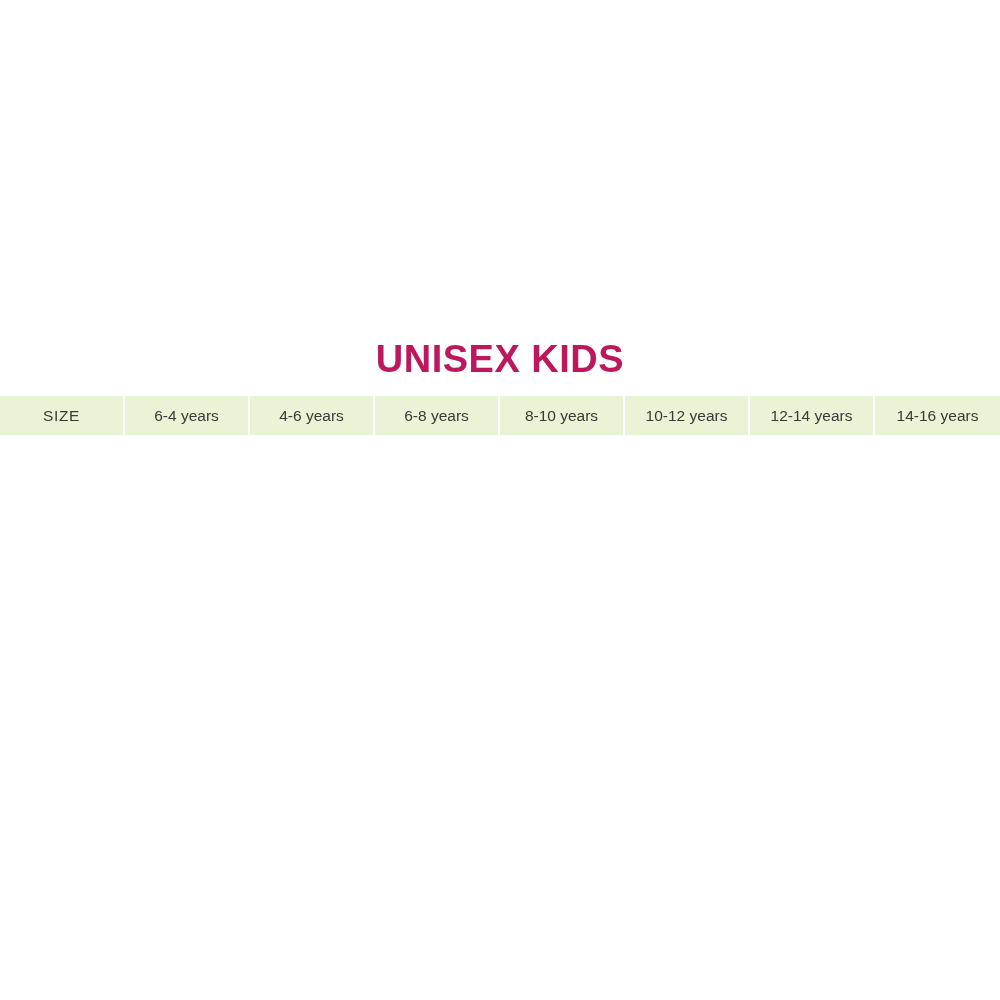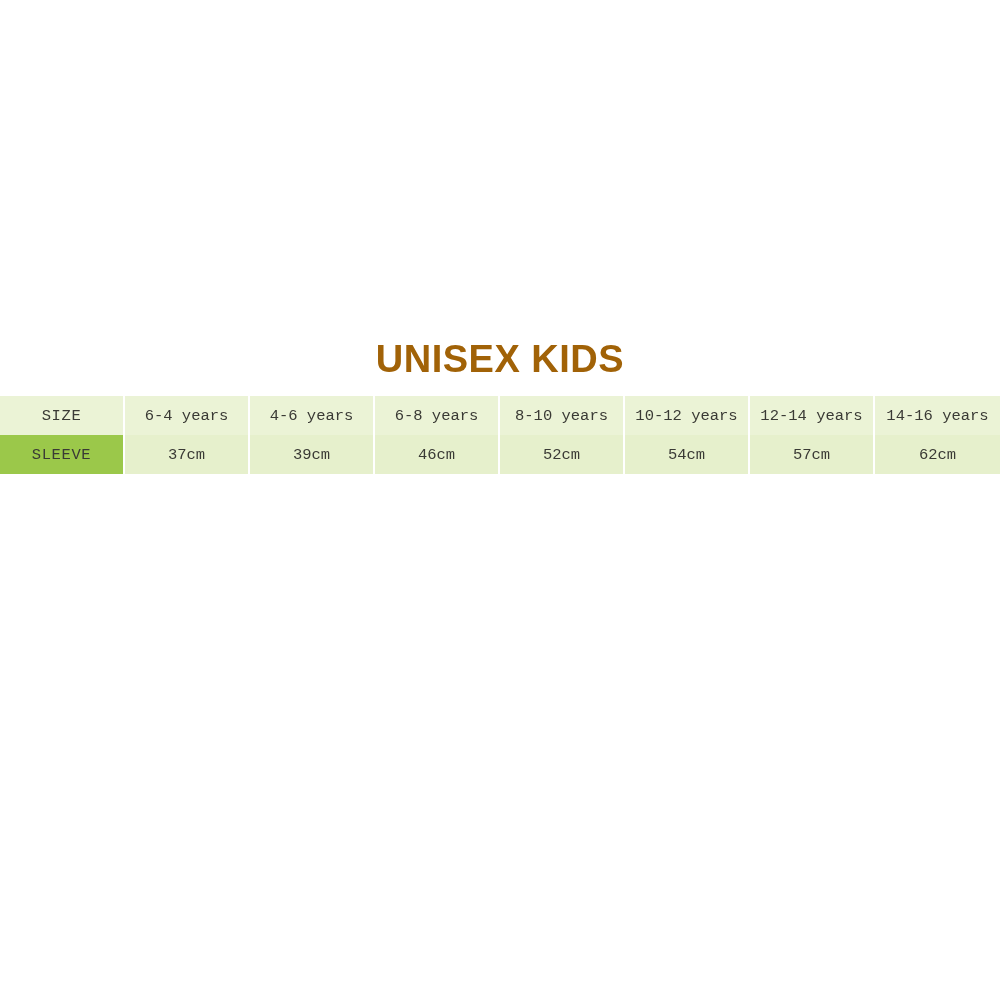--- a/index.html
+++ b/index.html
@@ -24,21 +24,21 @@
   
   .chart-title {
     position: absolute;
     top: 336px;
     left: 0;
     width: 1000px;
     text-align: center;
     font-size: 38px;
     font-weight: bold;
     letter-spacing: 0.5px;
-    color: #a16207;
+    color: #be185d;
     font-family: "Liberation Sans", sans-serif;
     line-height: 46px;
     white-space: nowrap;
   }
 
   
   .size-table-wrap {
     position: absolute;
     top: 396px;
     left: 0;
@@ -57,21 +57,21 @@
     height: 39px;
     padding: 0 6px;
     font-size: 15.5px;
     font-weight: normal;
     color: #3a3a35;
     background: #ebf3d6;
     text-align: center;
     vertical-align: middle;
     border-right: 2px solid #ffffff;
     border-bottom: 3px solid #ffffff;
-    font-family: Liberation Mono, monospace;
+    font-family: Liberation Sans, sans-serif;
     overflow: hidden;
     white-space: nowrap;
   }
 
   table.size-table tr td:last-child,
   table.size-table tr th:last-child {
     border-right: none;
   }
 
   table.size-table tr:last-child td,
@@ -133,27 +133,17 @@
           <td class="data">6-4 years</td>
           <td class="data">4-6 years</td>
           <td class="data">6-8 years</td>
           <td class="data">8-10 years</td>
           <td class="data">10-12 years</td>
           <td class="data">12-14 years</td>
           <td class="data">14-16 years</td>
         </tr>
       </thead>
       <tbody>
-        <tr class="alt">
-          <th class="row-label">SLEEVE</th>
-          <td class="data">37cm</td>
-          <td class="data">39cm</td>
-          <td class="data">46cm</td>
-          <td class="data">52cm</td>
-          <td class="data">54cm</td>
-          <td class="data">57cm</td>
-          <td class="data">62cm</td>
-        </tr>
       </tbody>
     </table>
   </div>
 
 </div>
 
 </body></html>

